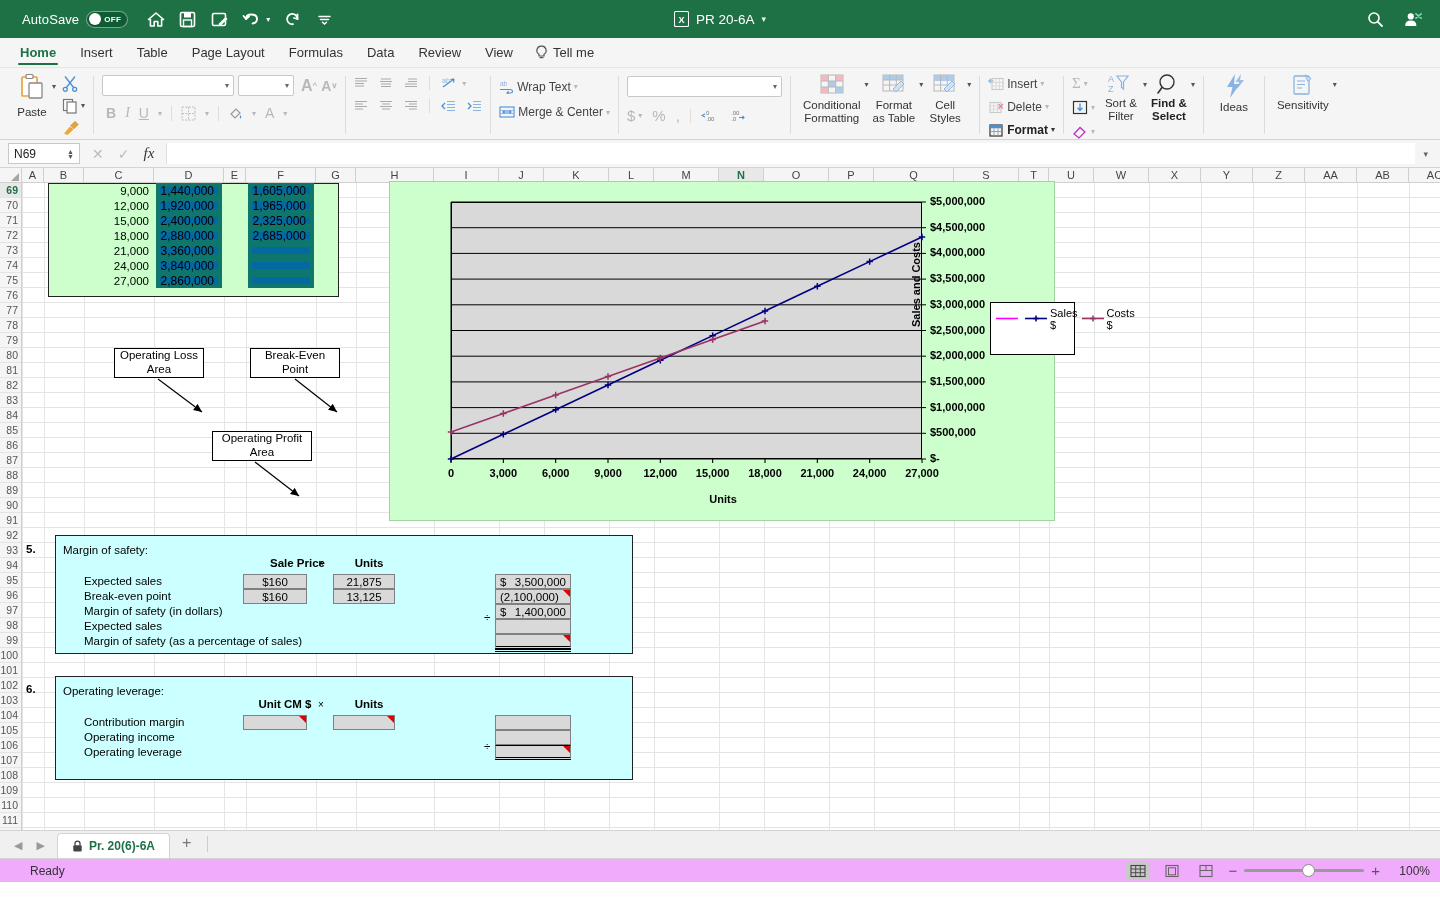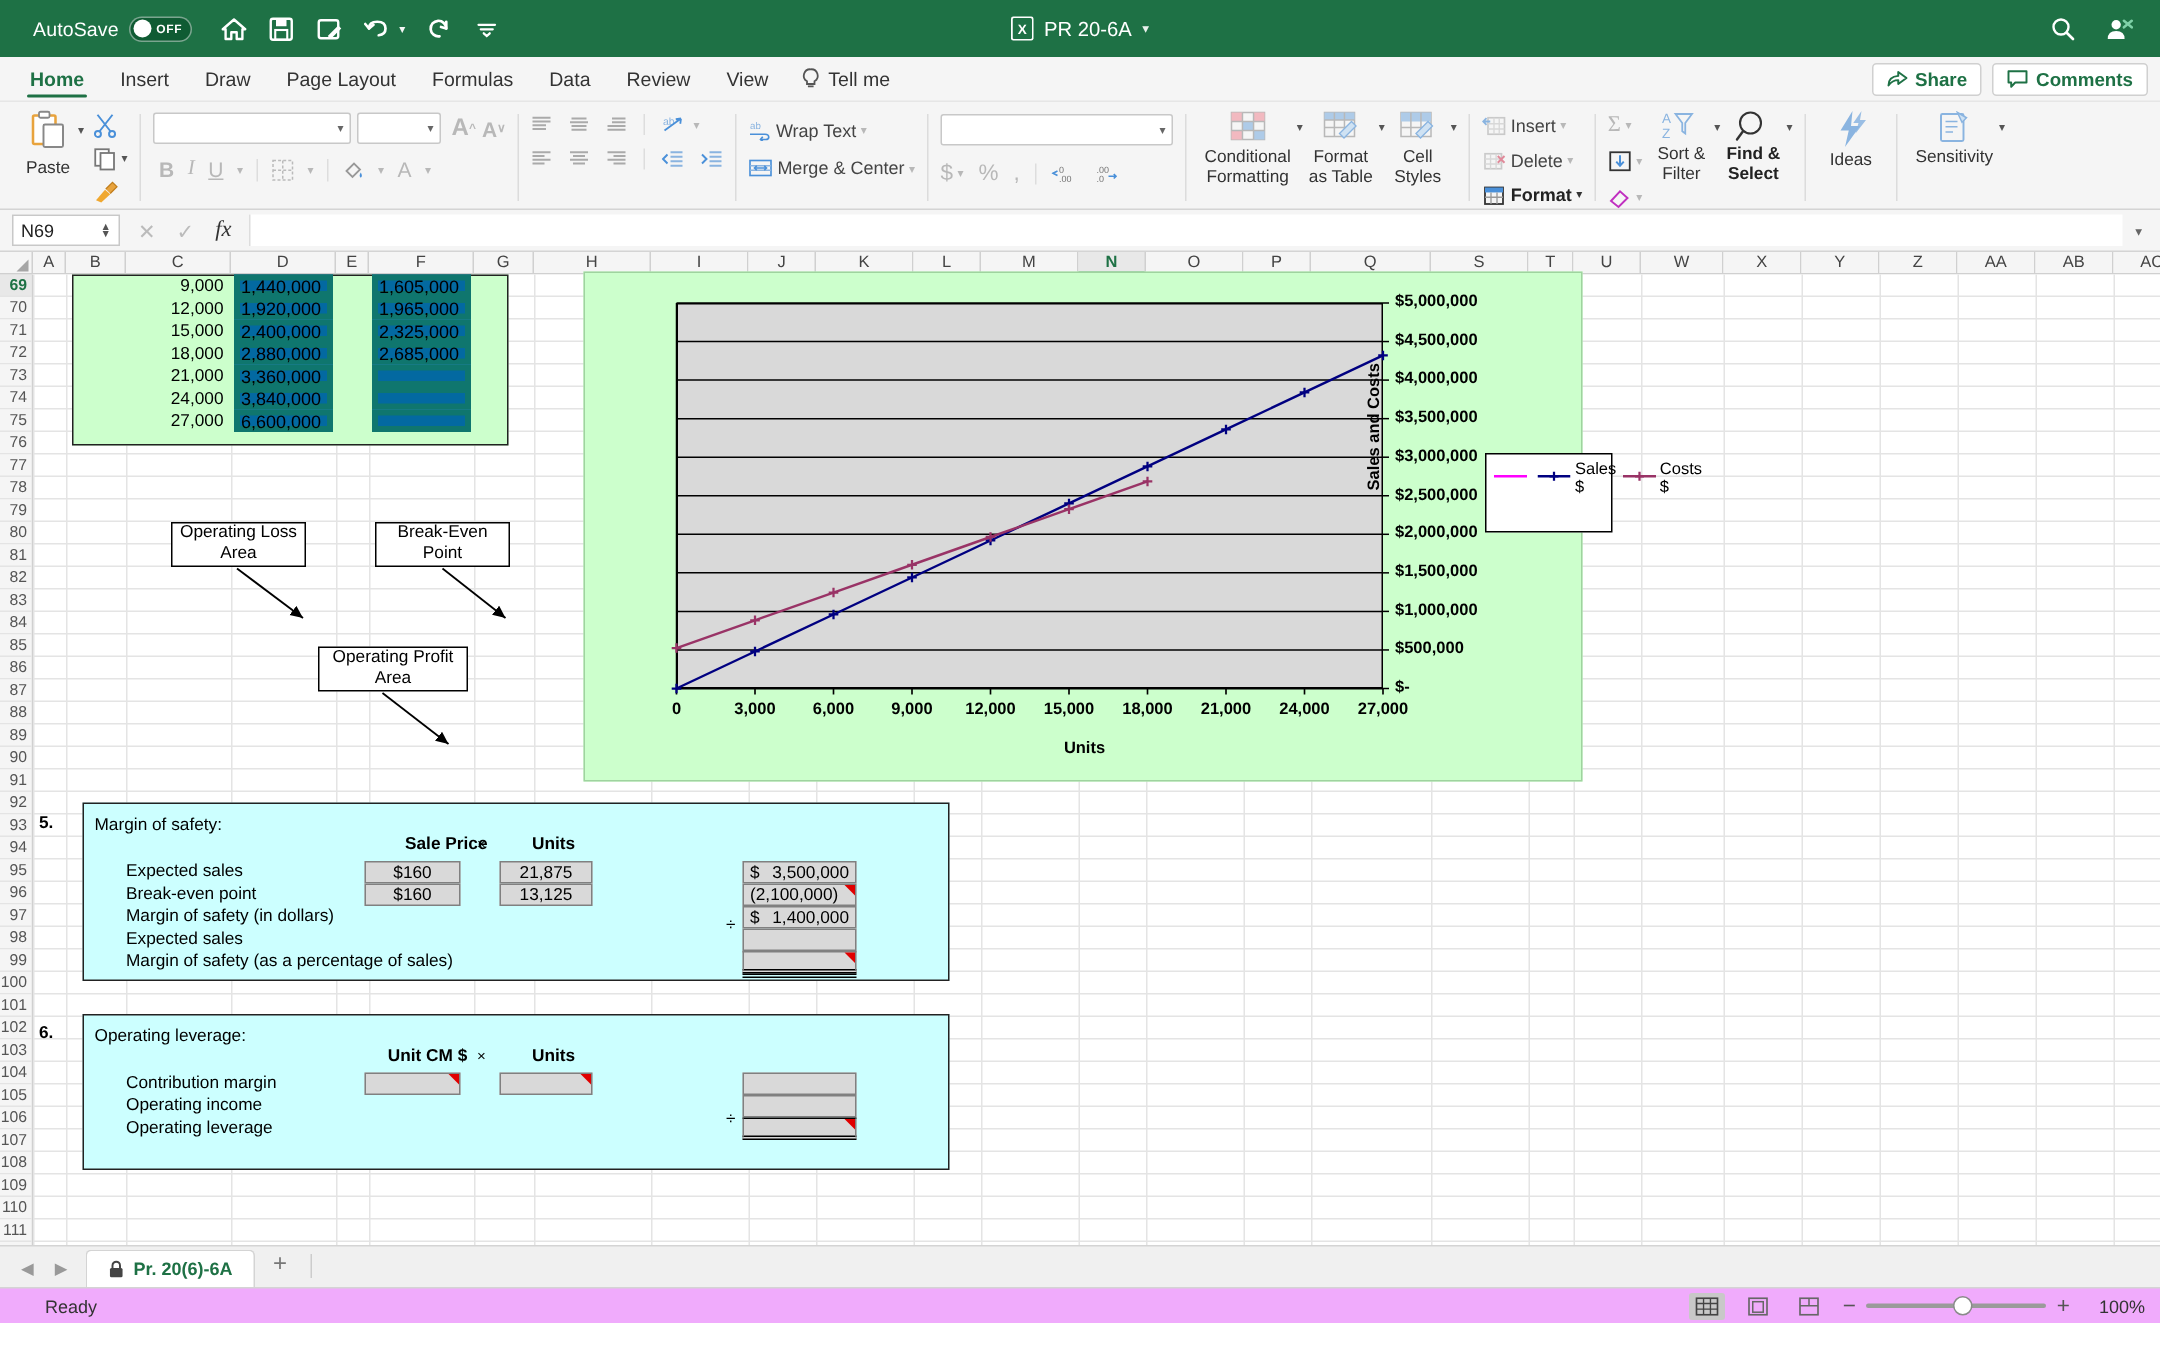--- a/index.html
+++ b/index.html
@@ -282,46 +282,32 @@
           <path d="M2.5 17 Q2.5 10.8 9 10.8 Q15.5 10.8 15.5 17 Z" fill="#fff"></path>
           <path d="M15 3 L21 8 M21 3 L15 8" stroke="#7fd1a8" stroke-width="2" stroke-linecap="round"></path>
         </svg>
     </div>
   </div>
 </div>
 
 <div class="tabs">
   <div class="tab active">Home</div>
   <div class="tab">Insert</div>
-  <div class="tab">Draw</div>
+  <div class="tab">Table</div>
   <div class="tab">Page Layout</div>
   <div class="tab">Formulas</div>
   <div class="tab">Data</div>
   <div class="tab">Review</div>
   <div class="tab">View</div>
   <div class="tellme">
     <svg width="13" height="15" viewBox="0 0 13 15">
         <path d="M6.5 1.2 A4.3 4.3 0 0 0 4 9.2 L4 11 L9 11 L9 9.2 A4.3 4.3 0 0 0 6.5 1.2 Z" fill="none" stroke="#555" stroke-width="1.2"></path>
         <path d="M4.6 12.6 H8.4" stroke="#555" stroke-width="1.2"></path>
       </svg>
     <span>Tell me</span>
-  </div>
-  <div class="tabs-right">
-    <div class="pillbtn">
-      <svg width="14" height="13" viewBox="0 0 14 13">
-          <path d="M1 11 Q1 5 7.5 4.6 L7.5 2 L13 6 L7.5 10 L7.5 7.4 Q3.5 7.4 1 11 Z" fill="none" stroke="#1e7145" stroke-width="1.3" stroke-linejoin="round"></path>
-        </svg>
-      <span>Share</span>
-    </div>
-    <div class="pillbtn">
-      <svg width="14" height="13" viewBox="0 0 14 13">
-          <path d="M1 1.5 H13 V9 H5.5 L2.8 11.8 V9 H1 Z" fill="none" stroke="#1e7145" stroke-width="1.3" stroke-linejoin="round"></path>
-        </svg>
-      <span>Comments</span>
-    </div>
   </div>
 </div>
 
 <div class="ribbon">
 
   <div class="rgroup">
     <div class="bigbtn">
       <svg width="30" height="31" viewBox="0 0 30 31">
         <rect x="5" y="4" width="15" height="19" rx="1" fill="#fff" stroke="#e8a33d" stroke-width="1.7"></rect>
         <rect x="9" y="1.5" width="7" height="4" rx="1" fill="#fff" stroke="#888" stroke-width="1.2"></rect>
@@ -848,21 +834,21 @@
           <div class="plaincell" style="left: 62px; top: 45px; width: 70px;">18,000</div>
           <div class="dcell" style="left: 134px; top: 45px; width: 66px;">2,880,000</div>
           <div class="dcell" style="left: 226px; top: 45px; width: 66px;">2,685,000</div>
           <div class="plaincell" style="left: 62px; top: 60px; width: 70px;">21,000</div>
           <div class="dcell" style="left: 134px; top: 60px; width: 66px;">3,360,000</div>
           <div class="dcell" style="left: 226px; top: 60px; width: 66px;"></div>
           <div class="plaincell" style="left: 62px; top: 75px; width: 70px;">24,000</div>
           <div class="dcell" style="left: 134px; top: 75px; width: 66px;">3,840,000</div>
           <div class="dcell" style="left: 226px; top: 75px; width: 66px;"></div>
           <div class="plaincell" style="left: 62px; top: 90px; width: 70px;">27,000</div>
-          <div class="dcell" style="left: 134px; top: 90px; width: 66px;">6,600,000</div>
+          <div class="dcell" style="left: 134px; top: 90px; width: 66px;">2,860,000</div>
           <div class="dcell" style="left: 226px; top: 90px; width: 66px;"></div>
         </div>
 
       <div class="tbox" style="left:92px; top:165px; width:90px; height:30px; flex-direction:column;">
         <span>Operating Loss</span>
         <span>Area</span>
       </div>
       <div class="tbox" style="left:228px; top:165px; width:90px; height:30px; flex-direction:column;">
         <span>Break-Even</span>
         <span>Point</span>

